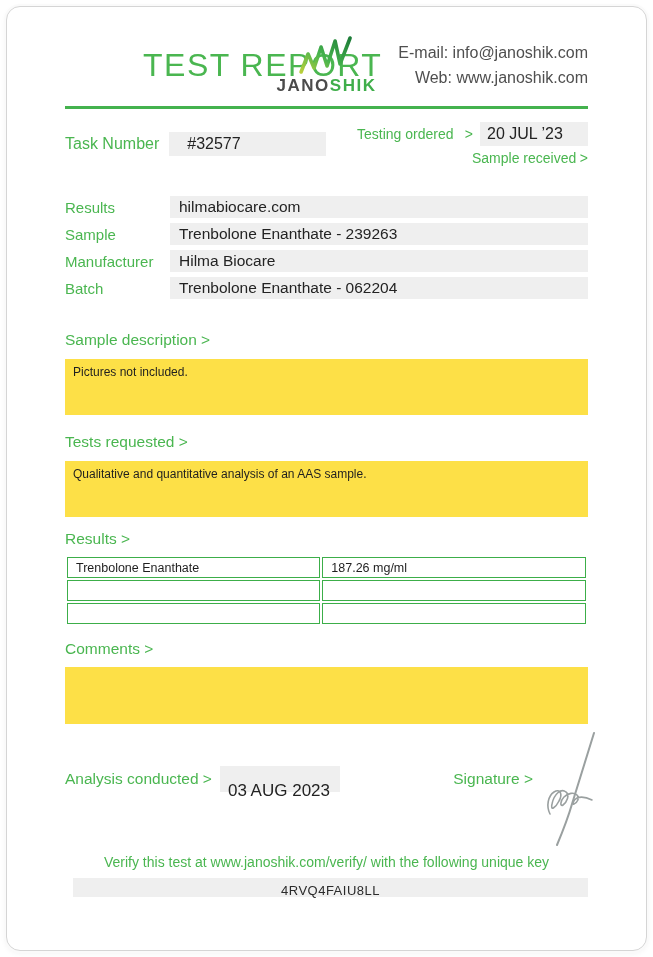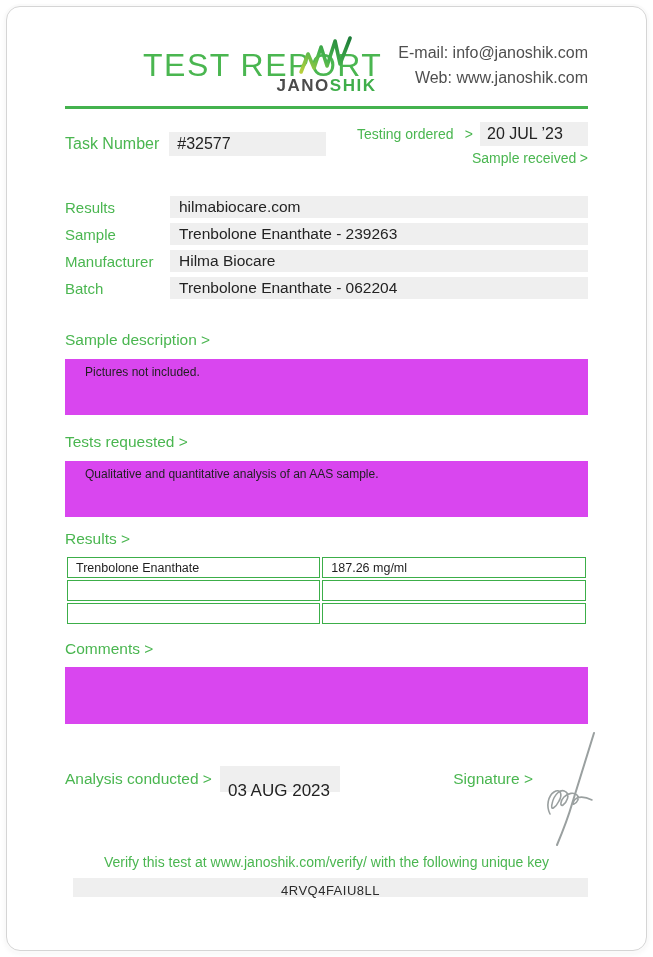--- a/index.html
+++ b/index.html
@@ -22,38 +22,38 @@
   .logo svg { display:block; margin:0 auto 1px auto; }
   .logo-text { font-size:17px; font-weight:bold; letter-spacing:1.5px; color:#4b4b4b; }
   .logo-text .green { color:#3fae4a; }
   .contact { text-align:right; font-size:16px; color:#4f4f4f; line-height:1.55; }
 
   
   .task-row { display:flex; justify-content:space-between; margin-top:13px; }
   .glabel { color:#4ab650; font-size:16px; }
   .vbox { background:#efefef; color:#232323; display:inline-block; }
   .task-left { display:flex; align-items:center; gap:10px; }
-  .task-box { width:157px; height:24px; line-height:24px; padding-left:8px; font-size:16px; }
+  .task-box { width:157px; height:24px; line-height:24px; padding-left:18px; font-size:16px; }
   .task-right { display:flex; flex-direction:column; gap:4px; align-items:flex-end; }
   .date-row { display:flex; align-items:center; gap:7px; }
   .date-label { width:116px; display:flex; justify-content:space-between; color:#4ab650; font-size:14px; }
   .date-box { width:108px; height:24px; line-height:24px; padding-left:7px; font-size:16px; }
 
   
   .info-block { margin-top:30px; display:flex; flex-direction:column; gap:5px; }
   .info-row { display:flex; align-items:center; }
   .info-label { width:105px; color:#4ab650; font-size:15px; flex:0 0 105px; }
   .info-box { flex:1; height:22px; line-height:22px; padding-left:9px; font-size:15.5px; }
 
   
   .sec-heading { color:#4ab650; font-size:15.5px; margin-top:32px; margin-bottom:10px; }
   .sec-heading.tight1 { margin-top:18px; }
   .sec-heading.tight2 { margin-top:13px; margin-bottom:7px; }
   .sec-heading.tight3 { margin-top:14px; margin-bottom:9px; }
-  .content-box { width:100%; height:56px; background:#d946ef; font-size:12px; color:#1f1f1f; padding:6px 20px; }
+  .content-box { width:100%; height:56px; background:#fde047; font-size:12px; color:#1f1f1f; padding:6px 8px; }
   .content-box.comments { height:57px; }
 
   
   table.results { width:100%; border-collapse:separate; border-spacing:2px; }
   table.results td { border:1px solid #3cae49; height:21px; font-size:12.5px; color:#1f1f1f; padding:1px 8px; vertical-align:middle; }
   table.results td:first-child { width:49%; }
 
   
   .analysis-row { display:flex; justify-content:space-between; align-items:center; margin-top:42px; height:26px; }
   .analysis-left { display:flex; align-items:center; gap:8px; }

